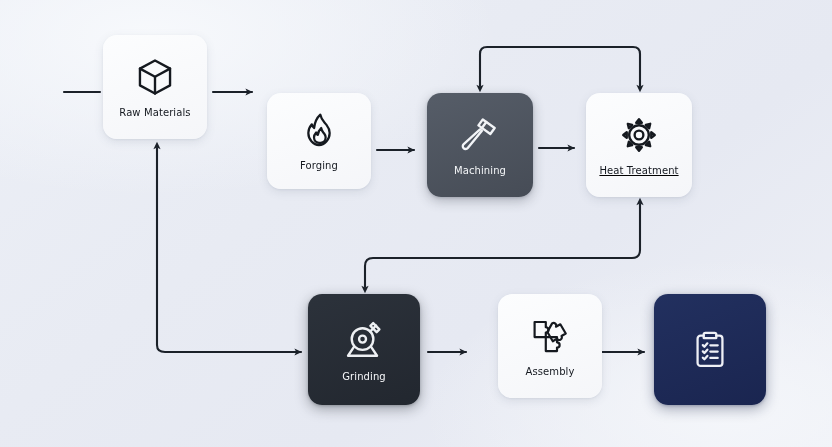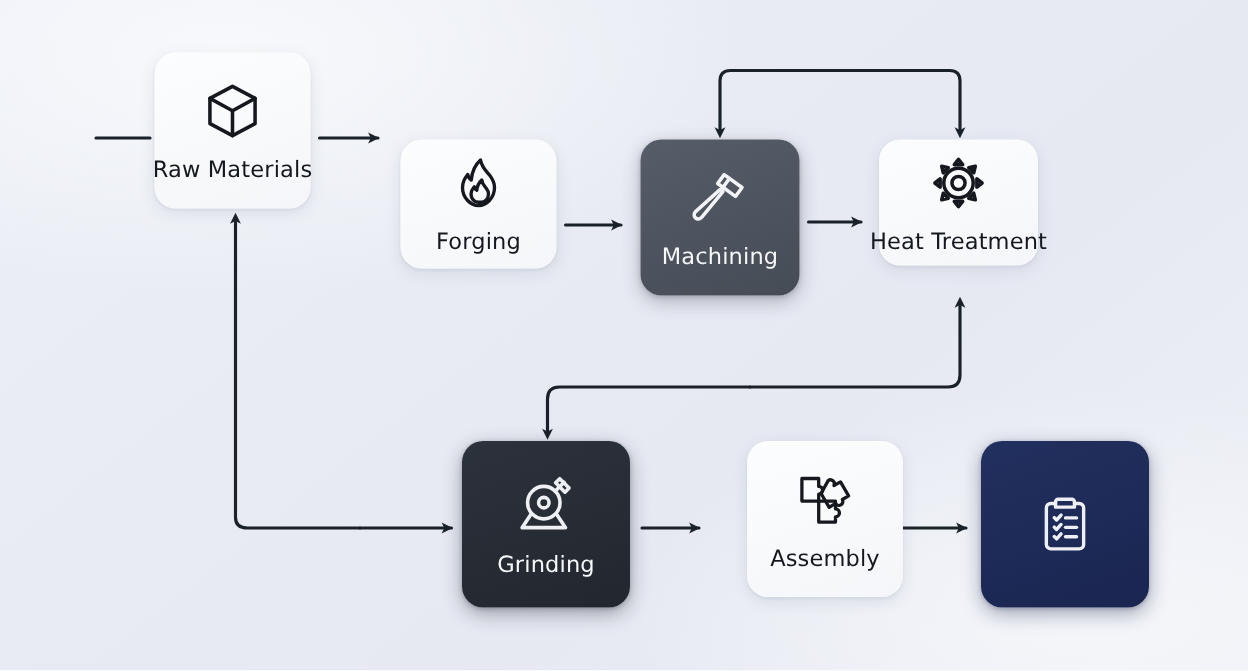--- a/index.html
+++ b/index.html
@@ -32,21 +32,21 @@
     align-items: center;
     justify-content: center;
     border-radius: 14px;
   }
   .node .icon {
     display: block;
     line-height: 0;
   }
   .node .label {
     margin-top: 9px;
-    font-size: 15px;
+    font-size: 10px;
     letter-spacing: 0.1px;
     white-space: nowrap;
     text-align: center;
   }
   .node.light {
     background: linear-gradient(160deg, #fcfdfe 0%, #f5f6f9 100%);
     box-shadow: 0 3px 10px rgba(80,90,115,0.13), 0 1px 2px rgba(80,90,115,0.08);
   }
   .node.light .label { color: #14181f; }
   .node.slate {
@@ -109,42 +109,42 @@
     <span class="icon">
       <svg width="42" height="42" viewBox="0 0 24 24" fill="none" stroke="#15191f" stroke-width="1.35" stroke-linecap="round" stroke-linejoin="round">
         <path d="M12 2.6 L20.6 7.2 L20.6 16.8 L12 21.4 L3.4 16.8 L3.4 7.2 Z"></path>
         <path d="M3.4 7.2 L12 11.9 L20.6 7.2"></path>
         <path d="M12 11.9 L12 21.4"></path>
       </svg>
     </span>
     <span class="label">Raw Materials</span>
   </div>
 
-  <div class="node light" style="left:267px; top:93px; width:104px; height:86px;">
+  <div class="node light" style="left:267px; top:93px; width:104px; height:96px;">
     <span class="icon">
       <svg width="40" height="40" viewBox="0 0 24 24" fill="none" stroke="#15191f" stroke-width="1.35" stroke-linecap="round" stroke-linejoin="round">
         <path d="M12.8 2.2c0.5 3 2.1 4.1 3.6 6 1.4 1.8 2 3.3 2 5 0 4-3.1 7.2-6.4 7.2S5.6 17.2 5.6 13.2c0-2.2 1-3.9 2.1-5.2 0.2 1 0.7 1.8 1.4 2.2 0.3-3.4 1.6-6.1 3.7-8z"></path>
         <path d="M12 19.1c-1.7 0-3-1.5-3-3.3 0-1.2 0.6-2.1 1.3-2.9 0.1 0.7 0.5 1.2 1 1.4 0.2-1.7 0.9-3.1 2-4.1 0.2 1.7 1.1 2.4 1.8 3.3 0.6 0.8 0.9 1.5 0.9 2.3 0 1.8-1.3 3.3-3 3.3z"></path>
       </svg>
     </span>
     <span class="label">Forging</span>
   </div>
 
   <div class="node slate" style="left:427px; top:93px; width:106px; height:104px;">
     <span class="icon">
       <svg width="42" height="42" viewBox="0 0 24 24" fill="none" stroke="#f2f4f7" stroke-width="1.35" stroke-linecap="round" stroke-linejoin="round">
         <path d="M13.6 3.1 L20.4 8.0 L17.9 11.4 L11.1 6.5 Z"></path>
         <path d="M15.6 4.6 L12.9 8.3"></path>
         <path d="M13.1 9.6 L5.0 19.4 a1.6 1.6 0 0 1-2.4 0.1 1.6 1.6 0 0 1 0.1-2.3 L12.0 8.8"></path>
       </svg>
     </span>
     <span class="label">Machining</span>
   </div>
 
-  <div class="node light" style="left:586px; top:93px; width:106px; height:84px;">
+  <div class="node light" style="left:586px; top:93px; width:106px; height:104px;text-decoration:underline;">
     <span class="icon">
       <svg width="42" height="42" viewBox="0 0 24 24" fill="none" stroke="#15191f" stroke-width="1.35" stroke-linecap="round" stroke-linejoin="round">
         <circle cx="12" cy="12" r="2.5"></circle>
         <circle cx="12" cy="12" r="5.6"></circle>
         <path d="M12 3.0 L10.4 5.0 L13.6 5.0 Z"></path>
         <path d="M12 21.0 L10.4 19.0 L13.6 19.0 Z"></path>
         <path d="M3.0 12 L5.0 10.4 L5.0 13.6 Z"></path>
         <path d="M21.0 12 L19.0 10.4 L19.0 13.6 Z"></path>
         <path d="M5.6 5.6 L8.1 6.2 L6.2 8.1 Z"></path>
         <path d="M18.4 18.4 L15.9 17.8 L17.8 15.9 Z"></path>

